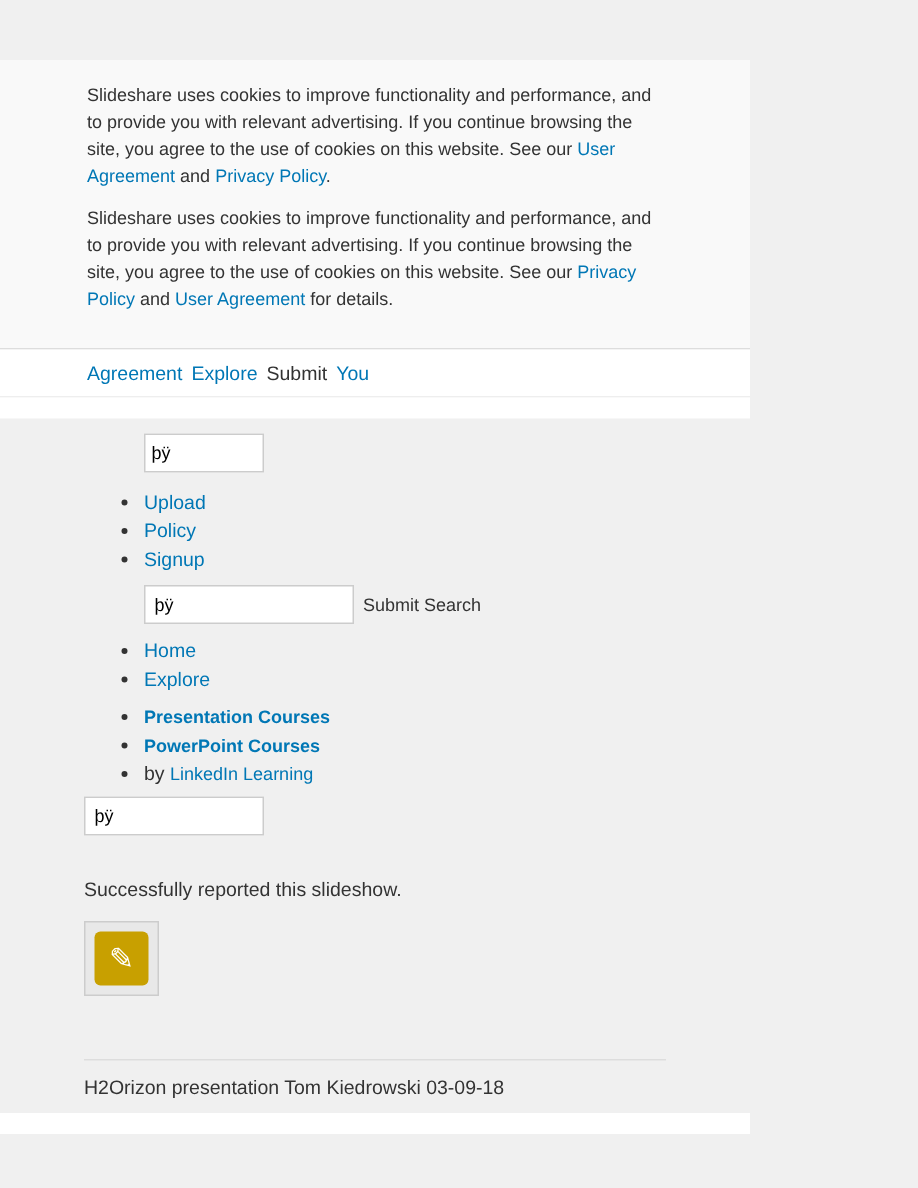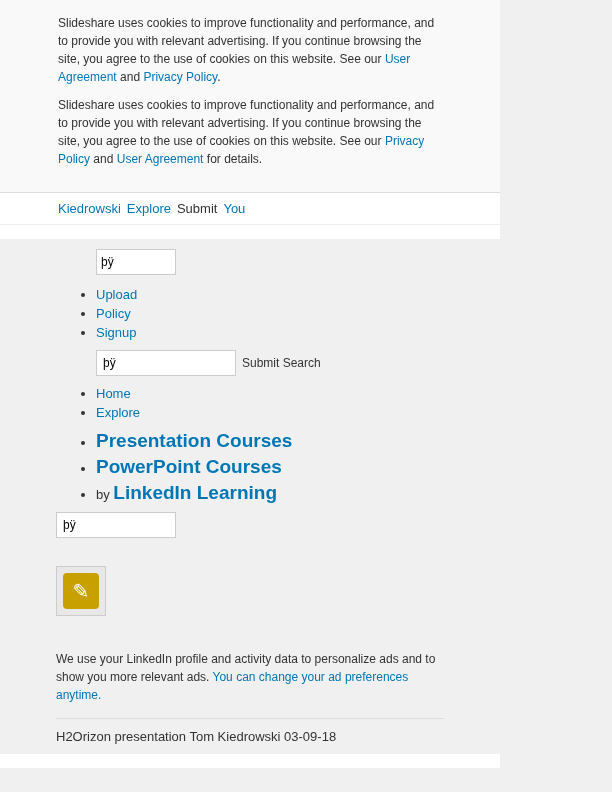--- a/index.html
+++ b/index.html
@@ -12,20 +12,21 @@
       min-height: 792px;
       font-family: Arial, sans-serif;
       font-size: 13px;
       color: #333;
       background: #f0f0f0;
     }
     .page-wrapper {
       width: 500px;
       background: #f0f0f0;
       padding: 0;
+      margin-top: 40px;
     }
     .cookie-banner {
       background: #f9f9f9;
       border-bottom: 1px solid #ddd;
       padding: 14px 58px 14px 58px;
       font-size: 12px;
       color: #333;
       line-height: 1.5;
     }
     .cookie-banner p {
@@ -109,30 +110,30 @@
       padding-left: 20px;
     }
     .courses-section ul li {
       margin-bottom: 4px;
       font-size: 13px;
     }
     .courses-section ul li a {
       color: #0077b5;
       text-decoration: none;
       font-weight: bold;
-      font-size: 19px;
+      font-size: 12px;
       text-align: center;
     }
     .courses-section ul li.by-line {
       font-weight: normal;
       font-size: 13px;
       color: #333;
     }
     .courses-section ul li.by-line a {
-      font-weight: bold;
+      font-weight: normal;
       color: #0077b5;
     }
     .search-box-bottom {
       border: 1px solid #ccc;
       padding: 3px 6px;
       font-size: 12px;
       width: 120px;
       height: 26px;
       margin-bottom: 14px;
       margin-left: 0;
@@ -210,21 +211,21 @@
     <p>
       <span>Slideshare uses cookies to improve functionality and performance, and to provide you with relevant advertising. If you continue browsing the site, you agree to the use of cookies on this website. See our</span>
       <a href="#">Privacy Policy</a>
       <span> </span><span>and</span>
       <a href="#">User Agreement</a>
       <span> </span><span>for details.</span>
     </p>
   </div>
 
   <div class="nav-bar">
-    <a href="#">Kiedrowski</a>
+    <a href="#">Agreement</a>
     <a href="#">Explore</a>
     <span>Submit</span>
     <a href="#">You</a>
   </div>
 
   <div class="main-content">
     <div class="content-area">
 
       <ul style="list-style:disc; padding-left:40px; margin-bottom:8px;">
         <li style="list-style:none; margin-left:-20px;">
@@ -260,31 +261,28 @@
             <span>by</span>
             <a href="#">LinkedIn Learning</a>
           </li>
         </ul>
       </div>
 
       <div style="margin-bottom:14px;">
         <input type="text" class="search-box-bottom" value="þÿ" style="">
       </div>
 
+      <div class="success-msg">Successfully reported this slideshow.</div>
 
       <div class="icon-placeholder">
         <div class="icon-inner"></div>
       </div>
 
       <div class="spacer"></div>
 
-      <div class="linkedin-notice">
-        <span>We use your LinkedIn profile and activity data to personalize ads and to show you more relevant ads.</span>
-        <a href="#">You can change your ad preferences anytime.</a>
-      </div>
 
       <div class="section-divider"></div>
 
       <div class="presentation-title">H2Orizon presentation Tom Kiedrowski 03-09-18</div>
 
     </div>
   </div>
 </div>
 
 </body></html>

